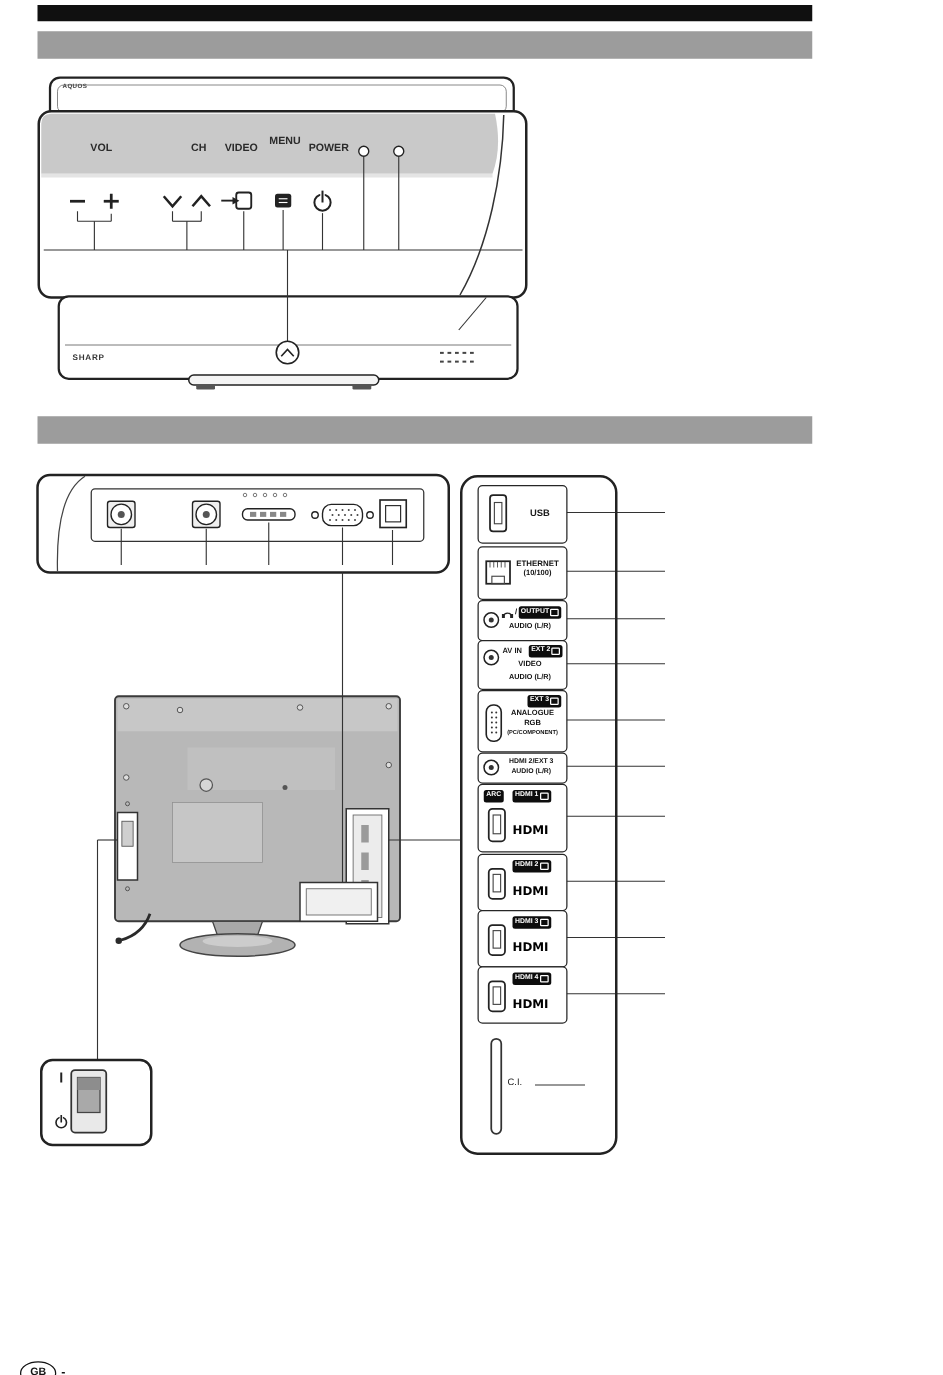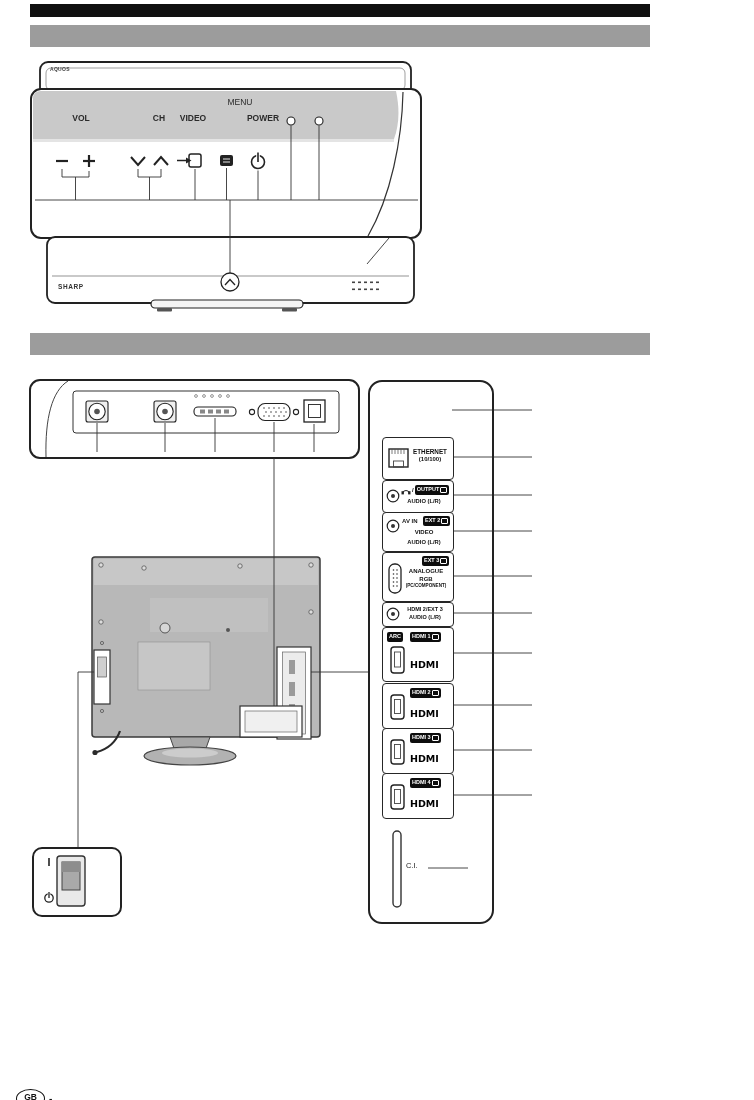--- a/index.html
+++ b/index.html
@@ -244,26 +244,33 @@
           <line x1="49" y1="892" x2="49" y2="898" stroke="#222" stroke-width="1.3"></line>
         </g>
       </g>
     </g>
   </svg>
 
   <div class="lbl" style="left:50px;top:66px;font-size:5px;font-weight:bold;letter-spacing:0.3px;color:#444;">AQUOS</div>
   <div class="lbl" style="left:81px;top:113px;font-size:8.5px;font-weight:bold;transform:translateX(-50%);color:#2b2b2b;">VOL</div>
   <div class="lbl" style="left:159px;top:113px;font-size:8.5px;font-weight:bold;transform:translateX(-50%);color:#2b2b2b;">CH</div>
   <div class="lbl" style="left:193px;top:113px;font-size:8.5px;font-weight:bold;transform:translateX(-50%);color:#2b2b2b;">VIDEO</div>
-  <div class="lbl" style="left:228px;top:97px;font-size:8.5px;font-weight:normal;transform:translateX(-50%);color:#2b2b2b;margin-left:12px;">MENU</div>
+  <div class="lbl" style="left:228px;top:107px;font-size:8.5px;font-weight:bold;transform:translateX(-50%);color:#2b2b2b;">MENU</div>
   <div class="lbl" style="left:263px;top:113px;font-size:8.5px;font-weight:bold;transform:translateX(-50%);color:#2b2b2b;">POWER</div>
   <div class="lbl" style="left:58px;top:283px;font-size:6.5px;font-weight:bold;letter-spacing:0.6px;color:#333;">SHARP</div>
 
   <div class="abs" style="left:368px;top:380px;width:122px;height:540px;border:2px solid #222;border-radius:14px;"></div>
 
+  <div class="term-box" style="left:382px;top:388px;width:70px;height:45px;">
+    <svg width="18" height="34" style="position:absolute;left:7px;top:5px;">
+      <rect x="2" y="2" width="13" height="29" rx="2.5" fill="#fff" stroke="#222" stroke-width="1.4"></rect>
+      <rect x="5.5" y="8" width="6" height="17" fill="none" stroke="#444" stroke-width="0.9"></rect>
+    </svg>
+    <span class="lbl" style="left:32px;top:17px;width:34px;text-align:center;font-size:7.5px;font-weight:bold;">USB</span>
+  </div>
 
   <div class="term-box" style="left:382px;top:437px;width:70px;height:41px;">
     <svg width="24" height="24" style="position:absolute;left:4px;top:8px;">
       <rect x="2" y="3" width="19" height="18" fill="#fff" stroke="#222" stroke-width="1.4"></rect>
       <rect x="6.5" y="15" width="10" height="6" fill="none" stroke="#444" stroke-width="0.9"></rect>
       <g stroke="#444" stroke-width="0.7">
         <line x1="5" y1="3.5" x2="5" y2="8"></line>
           <line x1="8" y1="3.5" x2="8" y2="8"></line>
           <line x1="11" y1="3.5" x2="11" y2="8"></line>
         <line x1="14" y1="3.5" x2="14" y2="8"></line>

